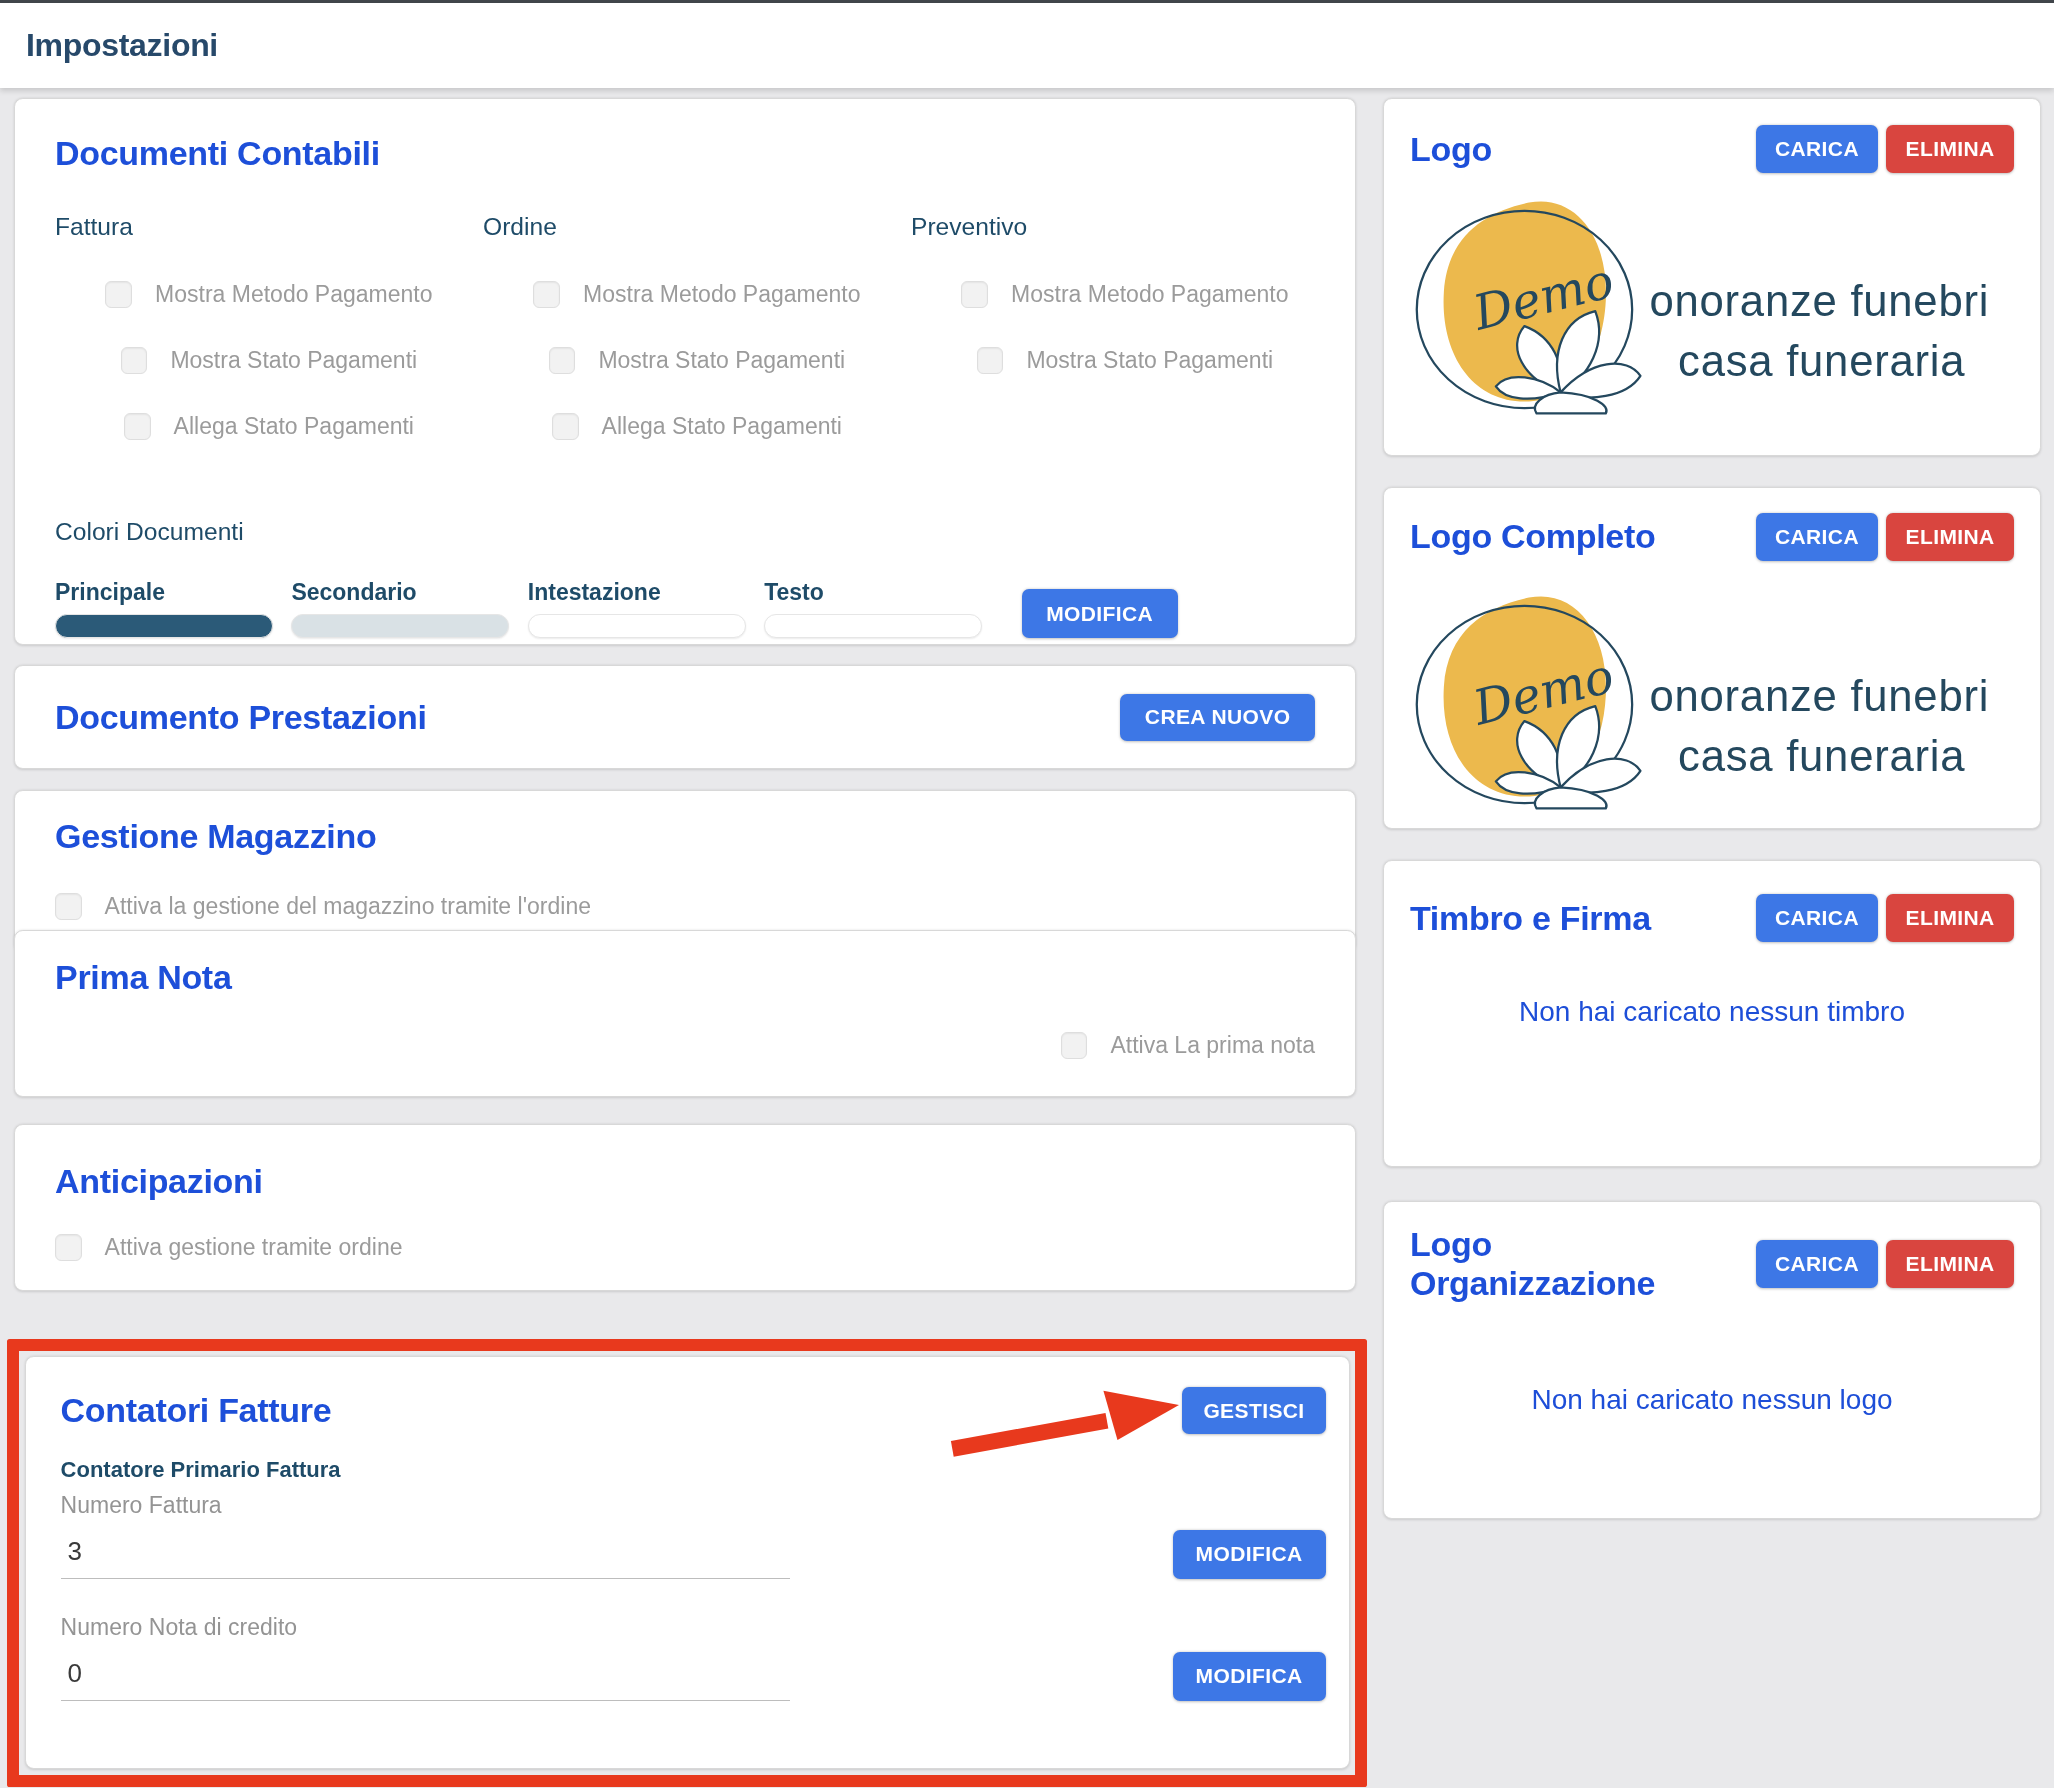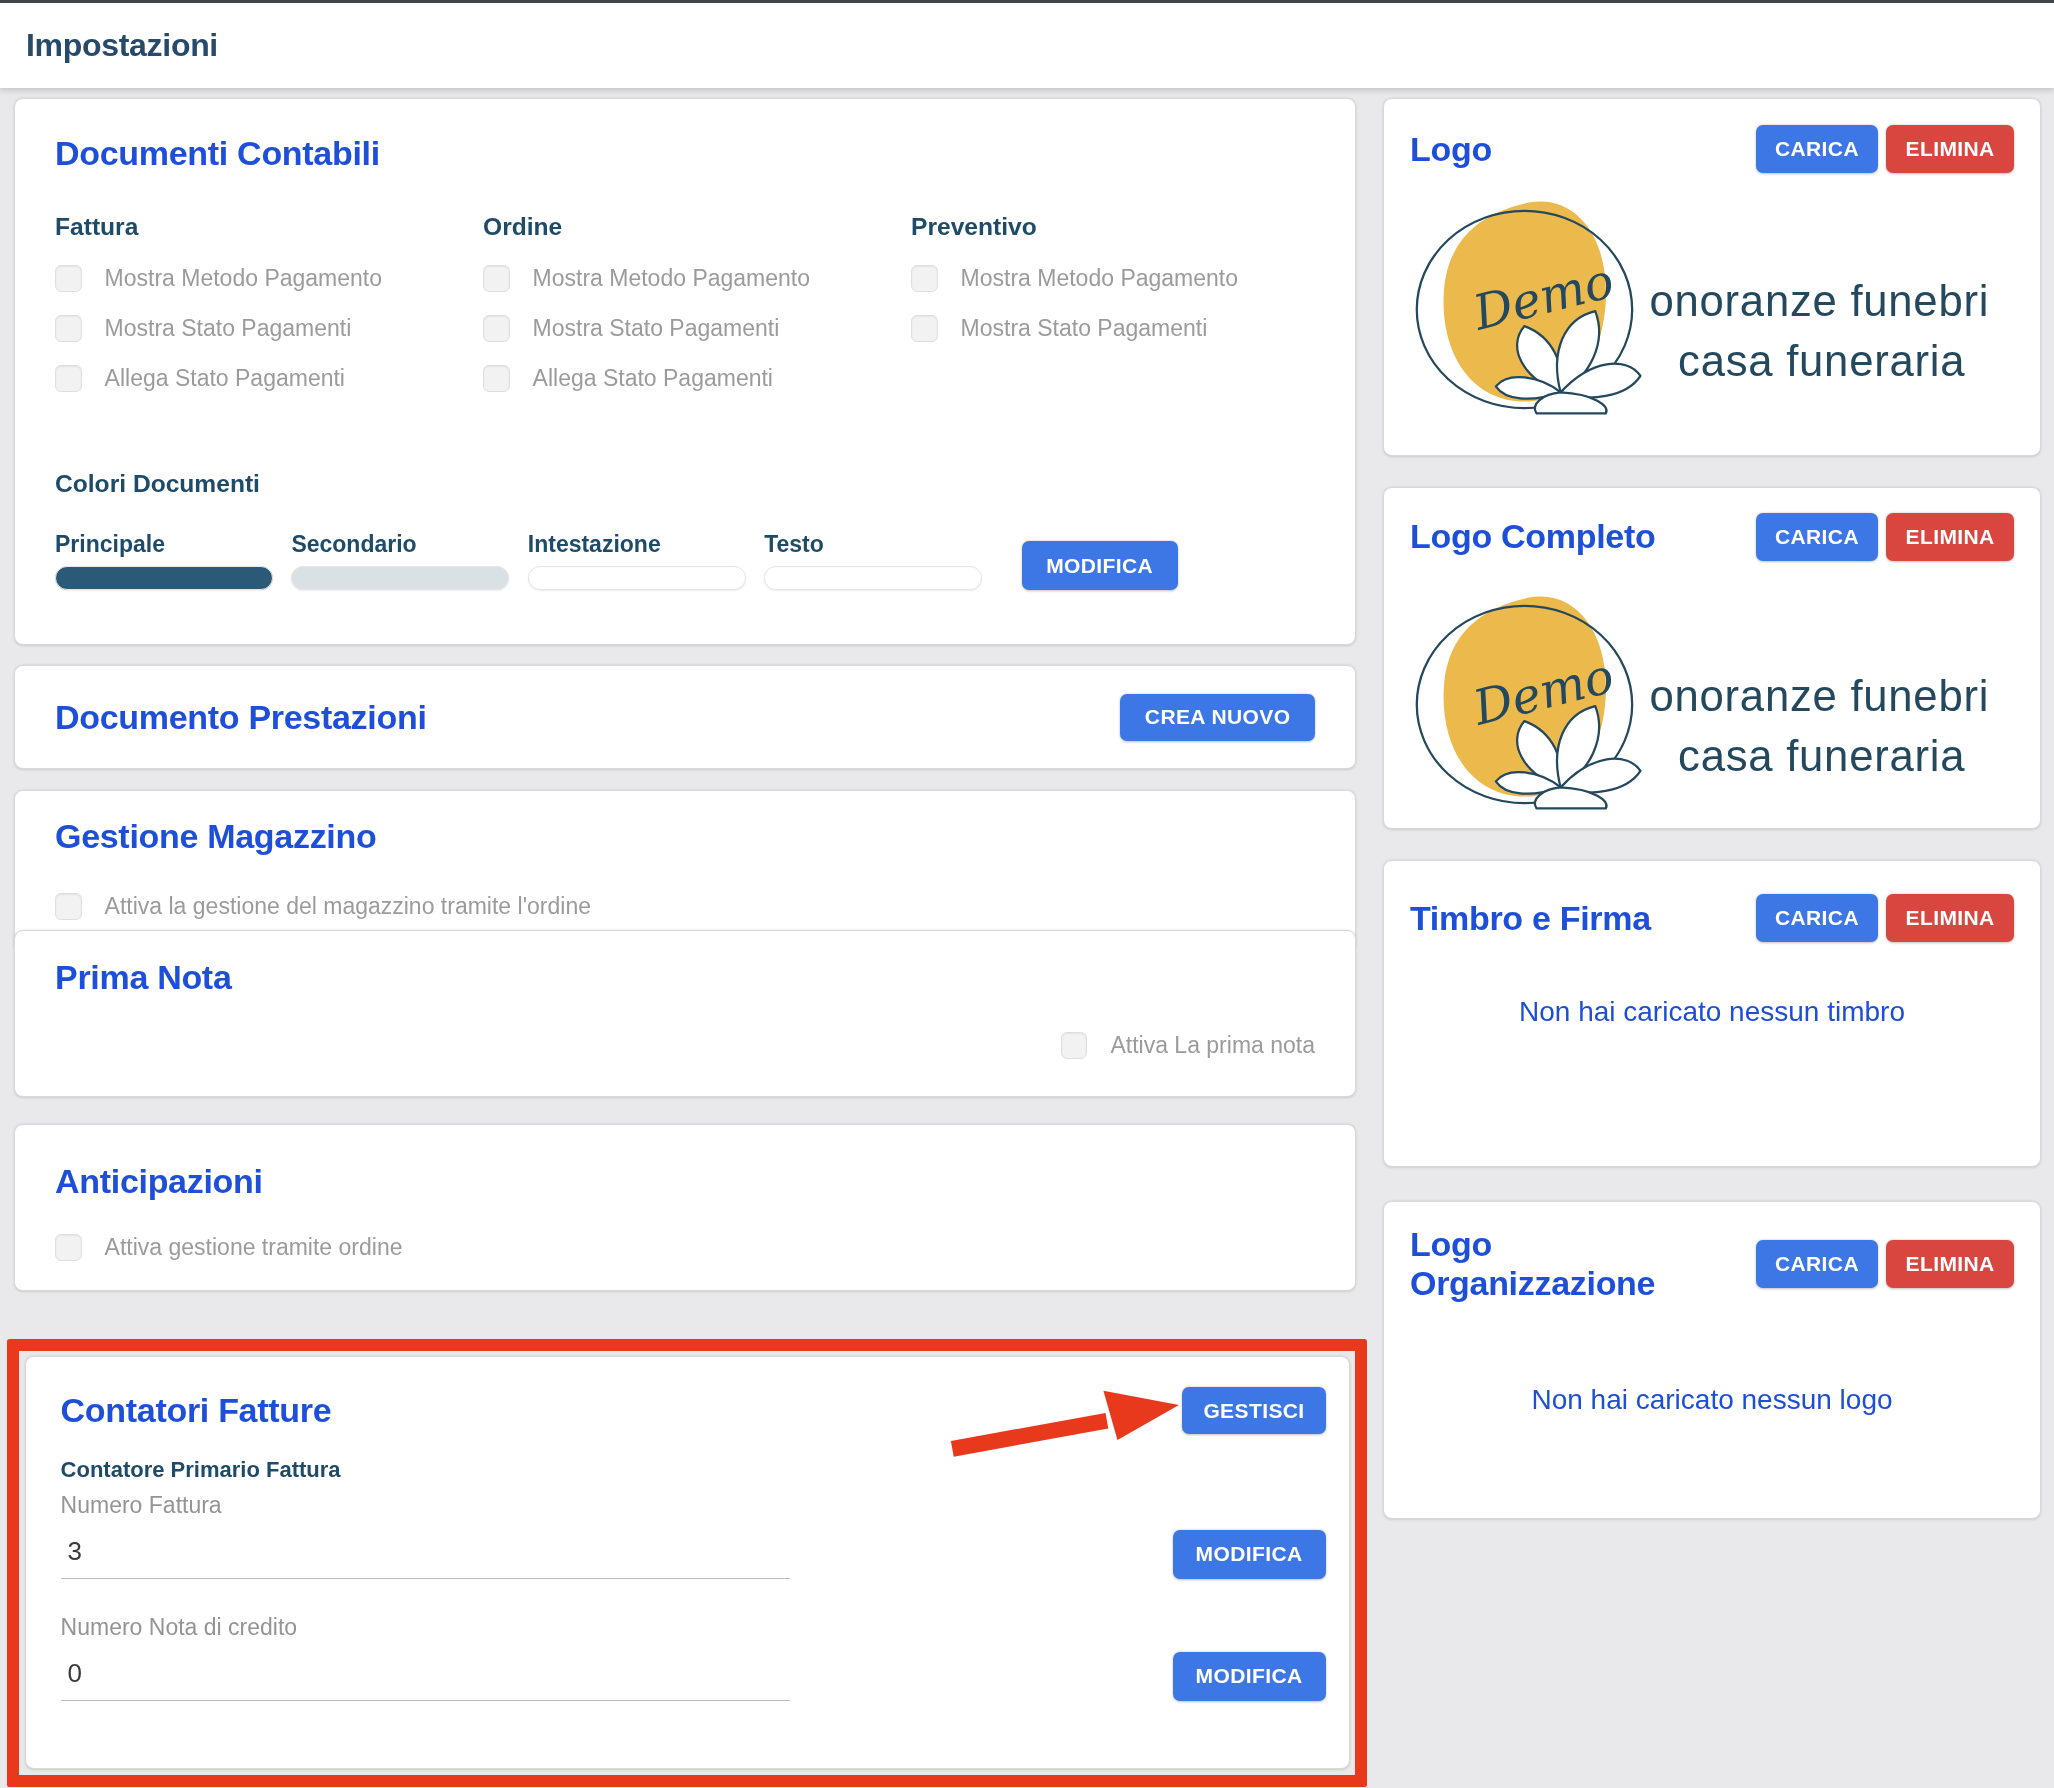--- a/index.html
+++ b/index.html
@@ -16,41 +16,41 @@
   }
   .appbar h1{
     margin:0;padding-left:26px;line-height:85px;font-size:32px;font-weight:700;
     color:#27496a;letter-spacing:-0.3px;
   }
   .card{
     position:absolute;background:#fff;border:0.9px solid #d8d8d8;border-radius:8.8px;
     box-shadow:0 0.9px 2.6px rgba(0,0,0,.13);box-sizing:border-box;
   }
   .card-title{font-size:34px;font-weight:700;color:#1d4fd9;letter-spacing:-0.3px;line-height:39px;margin:0;}
-  .subhead{font-size:24.6px;font-weight:700;color:#1e4b68;line-height:30px;}
+  .subhead{font-size:24.6px;font-weight:400;color:#1e4b68;line-height:30px;}
   .cb-row{display:flex;align-items:center;}
   .cb{
     width:24.6px;height:24.6px;border-radius:6.1px;background:#f2f2f2;border:0.9px solid #dedede;
     box-shadow:inset 0 0.9px 1.8px rgba(0,0,0,.06);flex:0 0 auto;cursor:pointer;
   }
   .cb-label{margin-left:23px;font-size:23px;color:#9b9b9b;}
   .btn{
     display:inline-flex;align-items:center;justify-content:center;
     border:none;border-radius:7px;color:#fff;font-weight:700;font-size:21px;
     font-family:"Liberation Sans", sans-serif;letter-spacing:0.4px;cursor:pointer;
     box-shadow:0 0.9px 2.6px rgba(0,0,0,.25);
   }
   .btn-blue{background:#3d77e6;}
   .btn-red{background:#d9453f;}
 
   
   #card-doc{left:14px;top:98px;width:1342px;height:547px;padding:35px 40px;}
   .doc-columns{display:flex;margin-top:39px;}
   .doc-col{width:428px;flex:0 0 auto;}
-  .doc-col .cb-row{margin-top:23px;}
+  .doc-col .cb-row{margin-top:39px;justify-content:center;}
   .colori-head{margin-top:77px;}
   .swatch-row{display:flex;align-items:flex-end;margin-top:32px;}
   .swatch{width:218px;margin-right:18.4px;}
   .swatch-label{font-size:23px;font-weight:700;color:#1e4b68;}
   .swatch-pill{
     margin-top:8px;height:24px;border-radius:12.3px;border:0.9px solid #e6e6e6;
     box-shadow:0 0.9px 1.8px rgba(0,0,0,.08);box-sizing:border-box;
   }
   .btn-modifica-colors{height:49px;padding:0 24.6px;margin-left:21px;}
 

